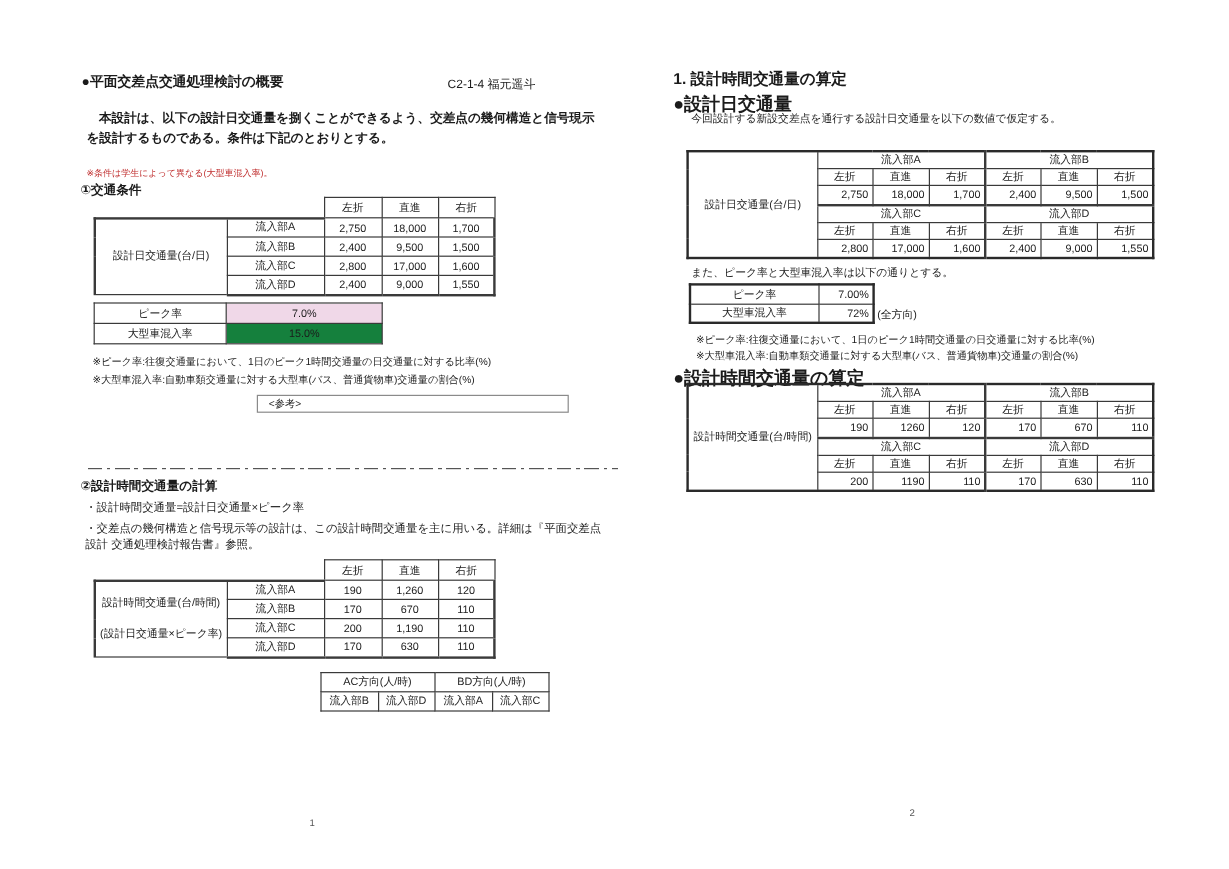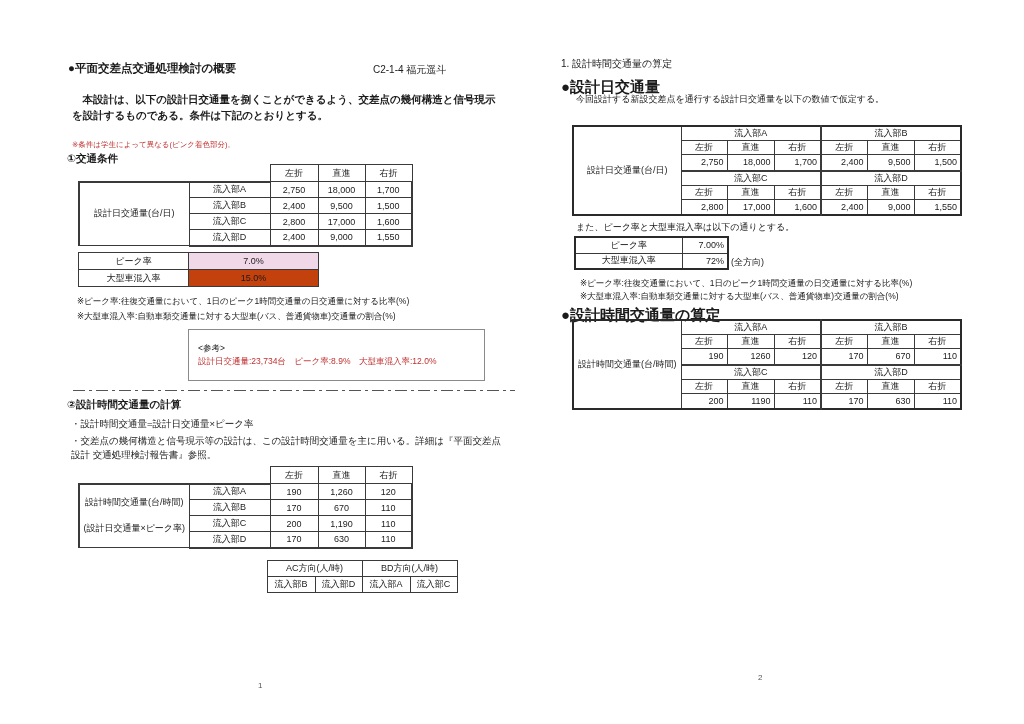--- a/index.html
+++ b/index.html
@@ -28,31 +28,31 @@
   table.thick { border:2px solid #2a2a2a; }
 
   
   .lp-title { font-size:11.5px; font-weight:bold; }
   .lp-author { font-size:10px; }
   .lp-intro { font-size:10.5px; font-weight:bold; line-height:1.5; width:434px; }
   .red { color:#c03030; }
   .lp-rednote { font-size:7.5px; }
   .sec-head { font-size:10.5px; font-weight:bold; }
   .note { font-size:8.5px; }
-  .refbox { width:297px; border:1px solid #8a8a8a; padding:12px 9px; font-size:8.5px; line-height:1.55; }
+  .refbox { width:260px; border:1px solid #8a8a8a; padding:0 9px; font-size:8.5px; line-height:1.55;margin-left:26px; }
   .dashline {
     width:442px; height:1px;
     background-image:repeating-linear-gradient(to right,#555 0 12px,transparent 12px 16px,#555 16px 19px,transparent 19px 23px);
   }
   .bullet { font-size:9.5px; line-height:1.45; }
   .b2wrap { width:438px; }
   .pnum { font-size:8px; color:#555; }
 
   
-  .rp-h1 { font-size:10px; font-weight:normal; }
+  .rp-h1 { font-size:13px; font-weight:bold; }
   .rp-sub { font-size:15px; font-weight:bold; }
   .rp-body { font-size:9px; }
   .zenhoko { font-size:9px; }
 
   td.hdr { height:13px; }
   td.val { height:16px; }
   .label-2line div { line-height:1.3; }
   .label-2line .gap { height:14px; }
 </style>
 </head>
@@ -60,21 +60,21 @@
 
 <div class="canvas">
 
   <div class="page" style="left:55px; width:460px;">
 
     <div class="abs lp-title" style="left:13px; top:61px;">●平面交差点交通処理検討の概要</div>
     <div class="abs lp-author" style="left:318px; top:63px;">C2-1-4  福元遥斗</div>
 
     <div class="abs lp-intro" style="left:17px; top:92px;">　本設計は、以下の設計日交通量を捌くことができるよう、交差点の幾何構造と信号現示を設計するものである。条件は下記のとおりとする。</div>
 
-    <div class="abs lp-rednote red" style="left:17px; top:140px;">※条件は学生によって異なる(ピンク着色部分)。</div>
+    <div class="abs lp-rednote red" style="left:17px; top:140px;">※条件は学生によって異なる(大型車混入率)。</div>
 
     <div class="abs sec-head" style="left:12px; top:152px;">①交通条件</div>
 
     <table class="abs" style="left:23px; top:164px;">
       <colgroup>
           <col style="width:110px">
           <col style="width:81px">
           <col style="width:48px">
           <col style="width:47px">
           <col style="width:47px">
@@ -120,31 +120,30 @@
           <col style="width:110px">
           <col style="width:130px">
         </colgroup>
       <tbody>
           <tr>
         <td style="height:17px">ピーク率</td>
         <td style="background:#f0d8e8">7.0%</td>
       </tr>
       <tr>
         <td style="height:17px">大型車混入率</td>
-        <td style="background:#c2410c">15.0%</td>
+        <td style="background:#15803d">15.0%</td>
       </tr>
     </tbody>
       </table>
 
     <div class="abs note" style="left:22px; top:296px;">※ピーク率:往復交通量において、1日のピーク1時間交通量の日交通量に対する比率(%)</div>
     <div class="abs note" style="left:22px; top:311px;">※大型車混入率:自動車類交通量に対する大型車(バス、普通貨物車)交通量の割合(%)</div>
 
     <div class="abs refbox" style="left:133px; top:329px;">
       <div>&lt;参考&gt;</div>
-      <div class="red">設計日交通量:23,734台　ピーク率:8.9%　大型車混入率:12.0%</div>
     </div>
 
     <div class="abs dashline" style="left:18px; top:390px;"></div>
 
     <div class="abs sec-head" style="left:12px; top:398px;">②設計時間交通量の計算</div>
     <div class="abs bullet" style="left:16px; top:417px;">・設計時間交通量=設計日交通量×ピーク率</div>
     <div class="abs bullet b2wrap" style="left:16px; top:434px;">・交差点の幾何構造と信号現示等の設計は、この設計時間交通量を主に用いる。詳細は『平面交差点設計 交通処理検討報告書』参照。</div>
 
     <table class="abs" style="left:23px; top:466px;">
       <colgroup>

